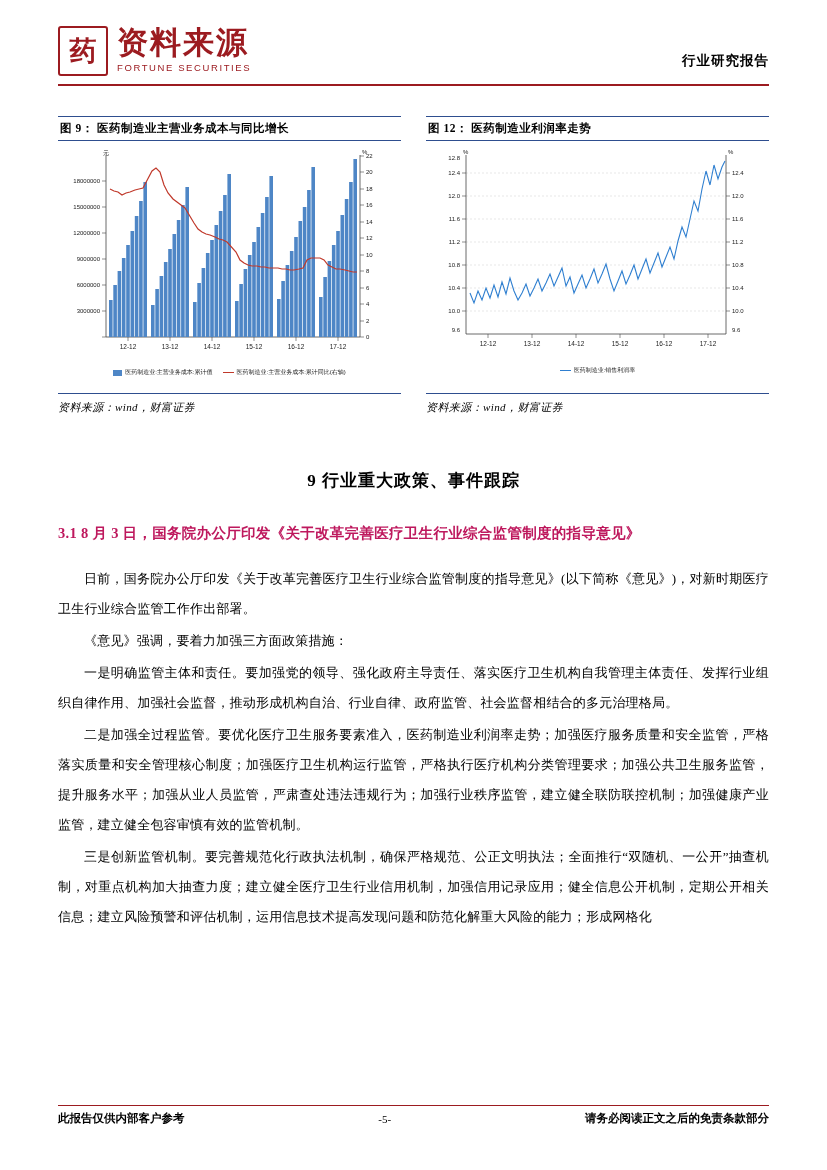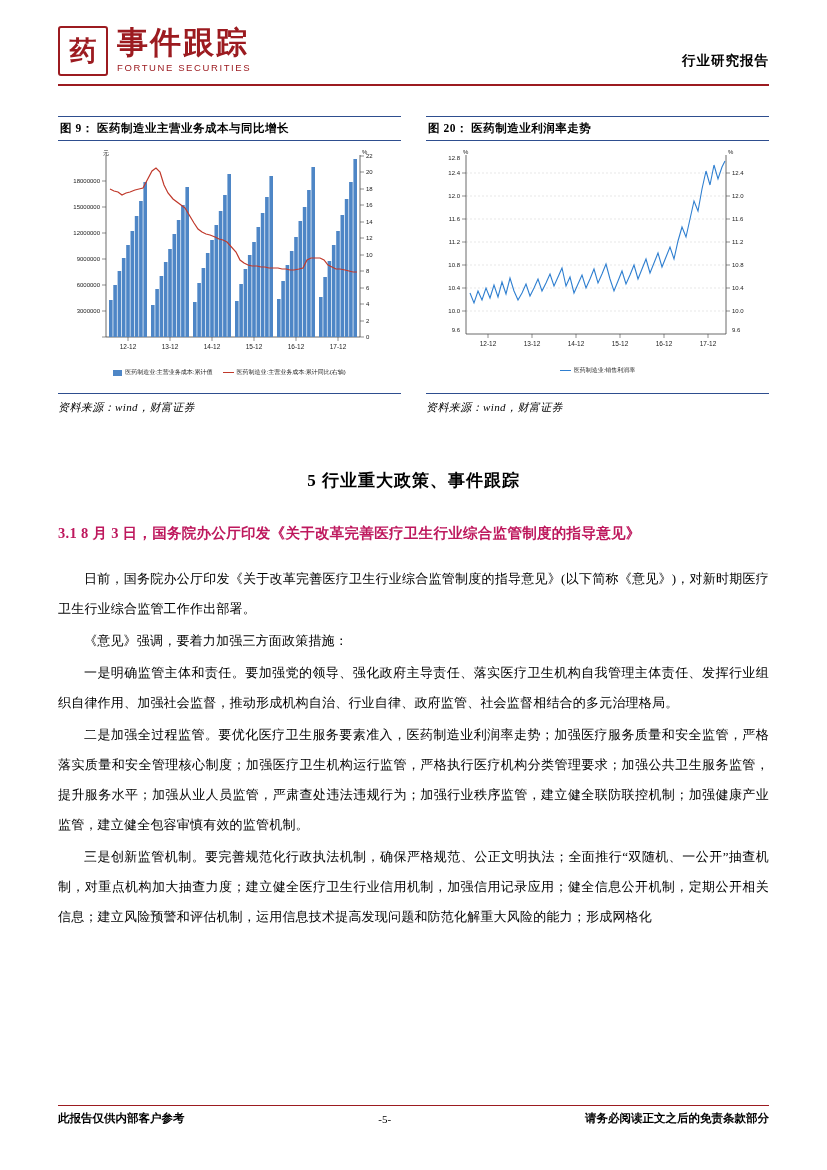--- a/index.html
+++ b/index.html
@@ -154,21 +154,21 @@
 <body>
 
 <div class="page">
 
   <div class="header">
     <div class="logo-wrap">
       <div class="logo-mark">
         <div class="glyph">药</div>
       </div>
       <div class="logo-text">
-        <div class="logo-cn">事件跟踪</div>
+        <div class="logo-cn">资料来源</div>
         <div class="logo-en">FORTUNE SECURITIES</div>
       </div>
     </div>
     <div class="header-right">行业研究报告</div>
     <div class="header-rule"></div>
   </div>
 
   <div class="figures">
 
     <div class="fig">
@@ -321,21 +321,21 @@
               <span class="sw-line"></span>
               <span>医药制造业:主营业务成本:累计同比(右轴)</span>
             </span>
           </div>
         </div>
       </div>
       <div class="fig-src">资料来源：wind，财富证券</div>
     </div>
 
     <div class="fig">
-      <div class="fig-title">图 20： 医药制造业利润率走势</div>
+      <div class="fig-title">图 12： 医药制造业利润率走势</div>
       <div class="fig-body">
         <div class="chart">
           <svg width="345" height="252" viewBox="0 0 345 252">
 
             <g stroke="#cfcfcf" stroke-width="0.5" stroke-dasharray="2,2">
               <line x1="40" y1="32" x2="300" y2="32"></line>
               <line x1="40" y1="55" x2="300" y2="55"></line>
               <line x1="40" y1="78" x2="300" y2="78"></line>
               <line x1="40" y1="101" x2="300" y2="101"></line>
               <line x1="40" y1="124" x2="300" y2="124"></line>
@@ -413,21 +413,21 @@
               <span class="sw-line2"></span>
               <span>医药制造业:销售利润率</span>
             </span>
           </div>
         </div>
       </div>
       <div class="fig-src">资料来源：wind，财富证券</div>
     </div>
   </div>
 
-  <div class="sec-title">5 行业重大政策、事件跟踪</div>
+  <div class="sec-title">9 行业重大政策、事件跟踪</div>
   <div class="sub-title">3.1 8 月 3 日，国务院办公厅印发《关于改革完善医疗卫生行业综合监管制度的指导意见》</div>
 
   <p class="body">日前，国务院办公厅印发《关于改革完善医疗卫生行业综合监管制度的指导意见》(以下简称《意见》)，对新时期医疗卫生行业综合监管工作作出部署。</p>
   <p class="body">《意见》强调，要着力加强三方面政策措施：</p>
   <p class="body">一是明确监管主体和责任。要加强党的领导、强化政府主导责任、落实医疗卫生机构自我管理主体责任、发挥行业组织自律作用、加强社会监督，推动形成机构自治、行业自律、政府监管、社会监督相结合的多元治理格局。</p>
   <p class="body">二是加强全过程监管。要优化医疗卫生服务要素准入，医药制造业利润率走势；加强医疗服务质量和安全监管，严格落实质量和安全管理核心制度；加强医疗卫生机构运行监管，严格执行医疗机构分类管理要求；加强公共卫生服务监管，提升服务水平；加强从业人员监管，严肃查处违法违规行为；加强行业秩序监管，建立健全联防联控机制；加强健康产业监管，建立健全包容审慎有效的监管机制。</p>
   <p class="body">三是创新监管机制。要完善规范化行政执法机制，确保严格规范、公正文明执法；全面推行“双随机、一公开”抽查机制，对重点机构加大抽查力度；建立健全医疗卫生行业信用机制，加强信用记录应用；健全信息公开机制，定期公开相关信息；建立风险预警和评估机制，运用信息技术提高发现问题和防范化解重大风险的能力；形成网格化</p>
 
   <div class="footer">
     <div>此报告仅供内部客户参考</div>

